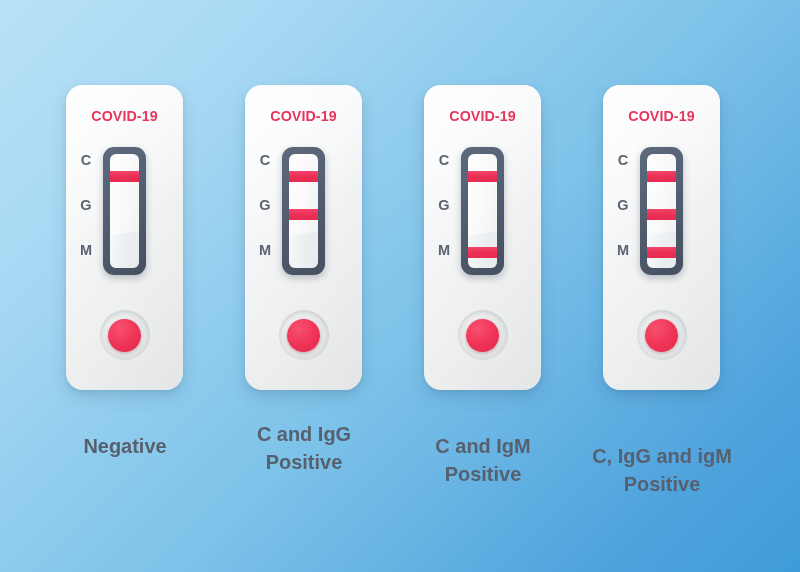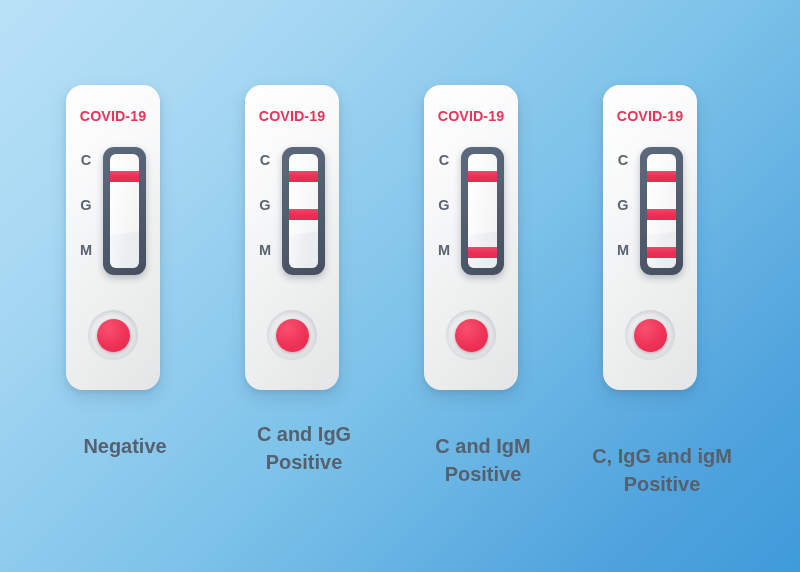--- a/index.html
+++ b/index.html
@@ -40,21 +40,21 @@
   #cards {
     position:absolute;
     left:0; top:0;
     width:800px; height:400px;
     z-index:3;
   }
 
   .card {
     position:absolute;
     top:85px;
-    width:94px;
+    width:117px;
     height:305px;
     border-radius:17px;
     background:linear-gradient(128deg,#fcfcfd 0%, #f4f5f6 40%, #eceded 72%, #e3e5e6 100%);
     box-shadow:0 7px 16px rgba(40,70,100,0.17), 0 2px 4px rgba(40,70,100,0.10);
   }
   
   .card::after {
     content:"";
     position:absolute;
     inset:0;

